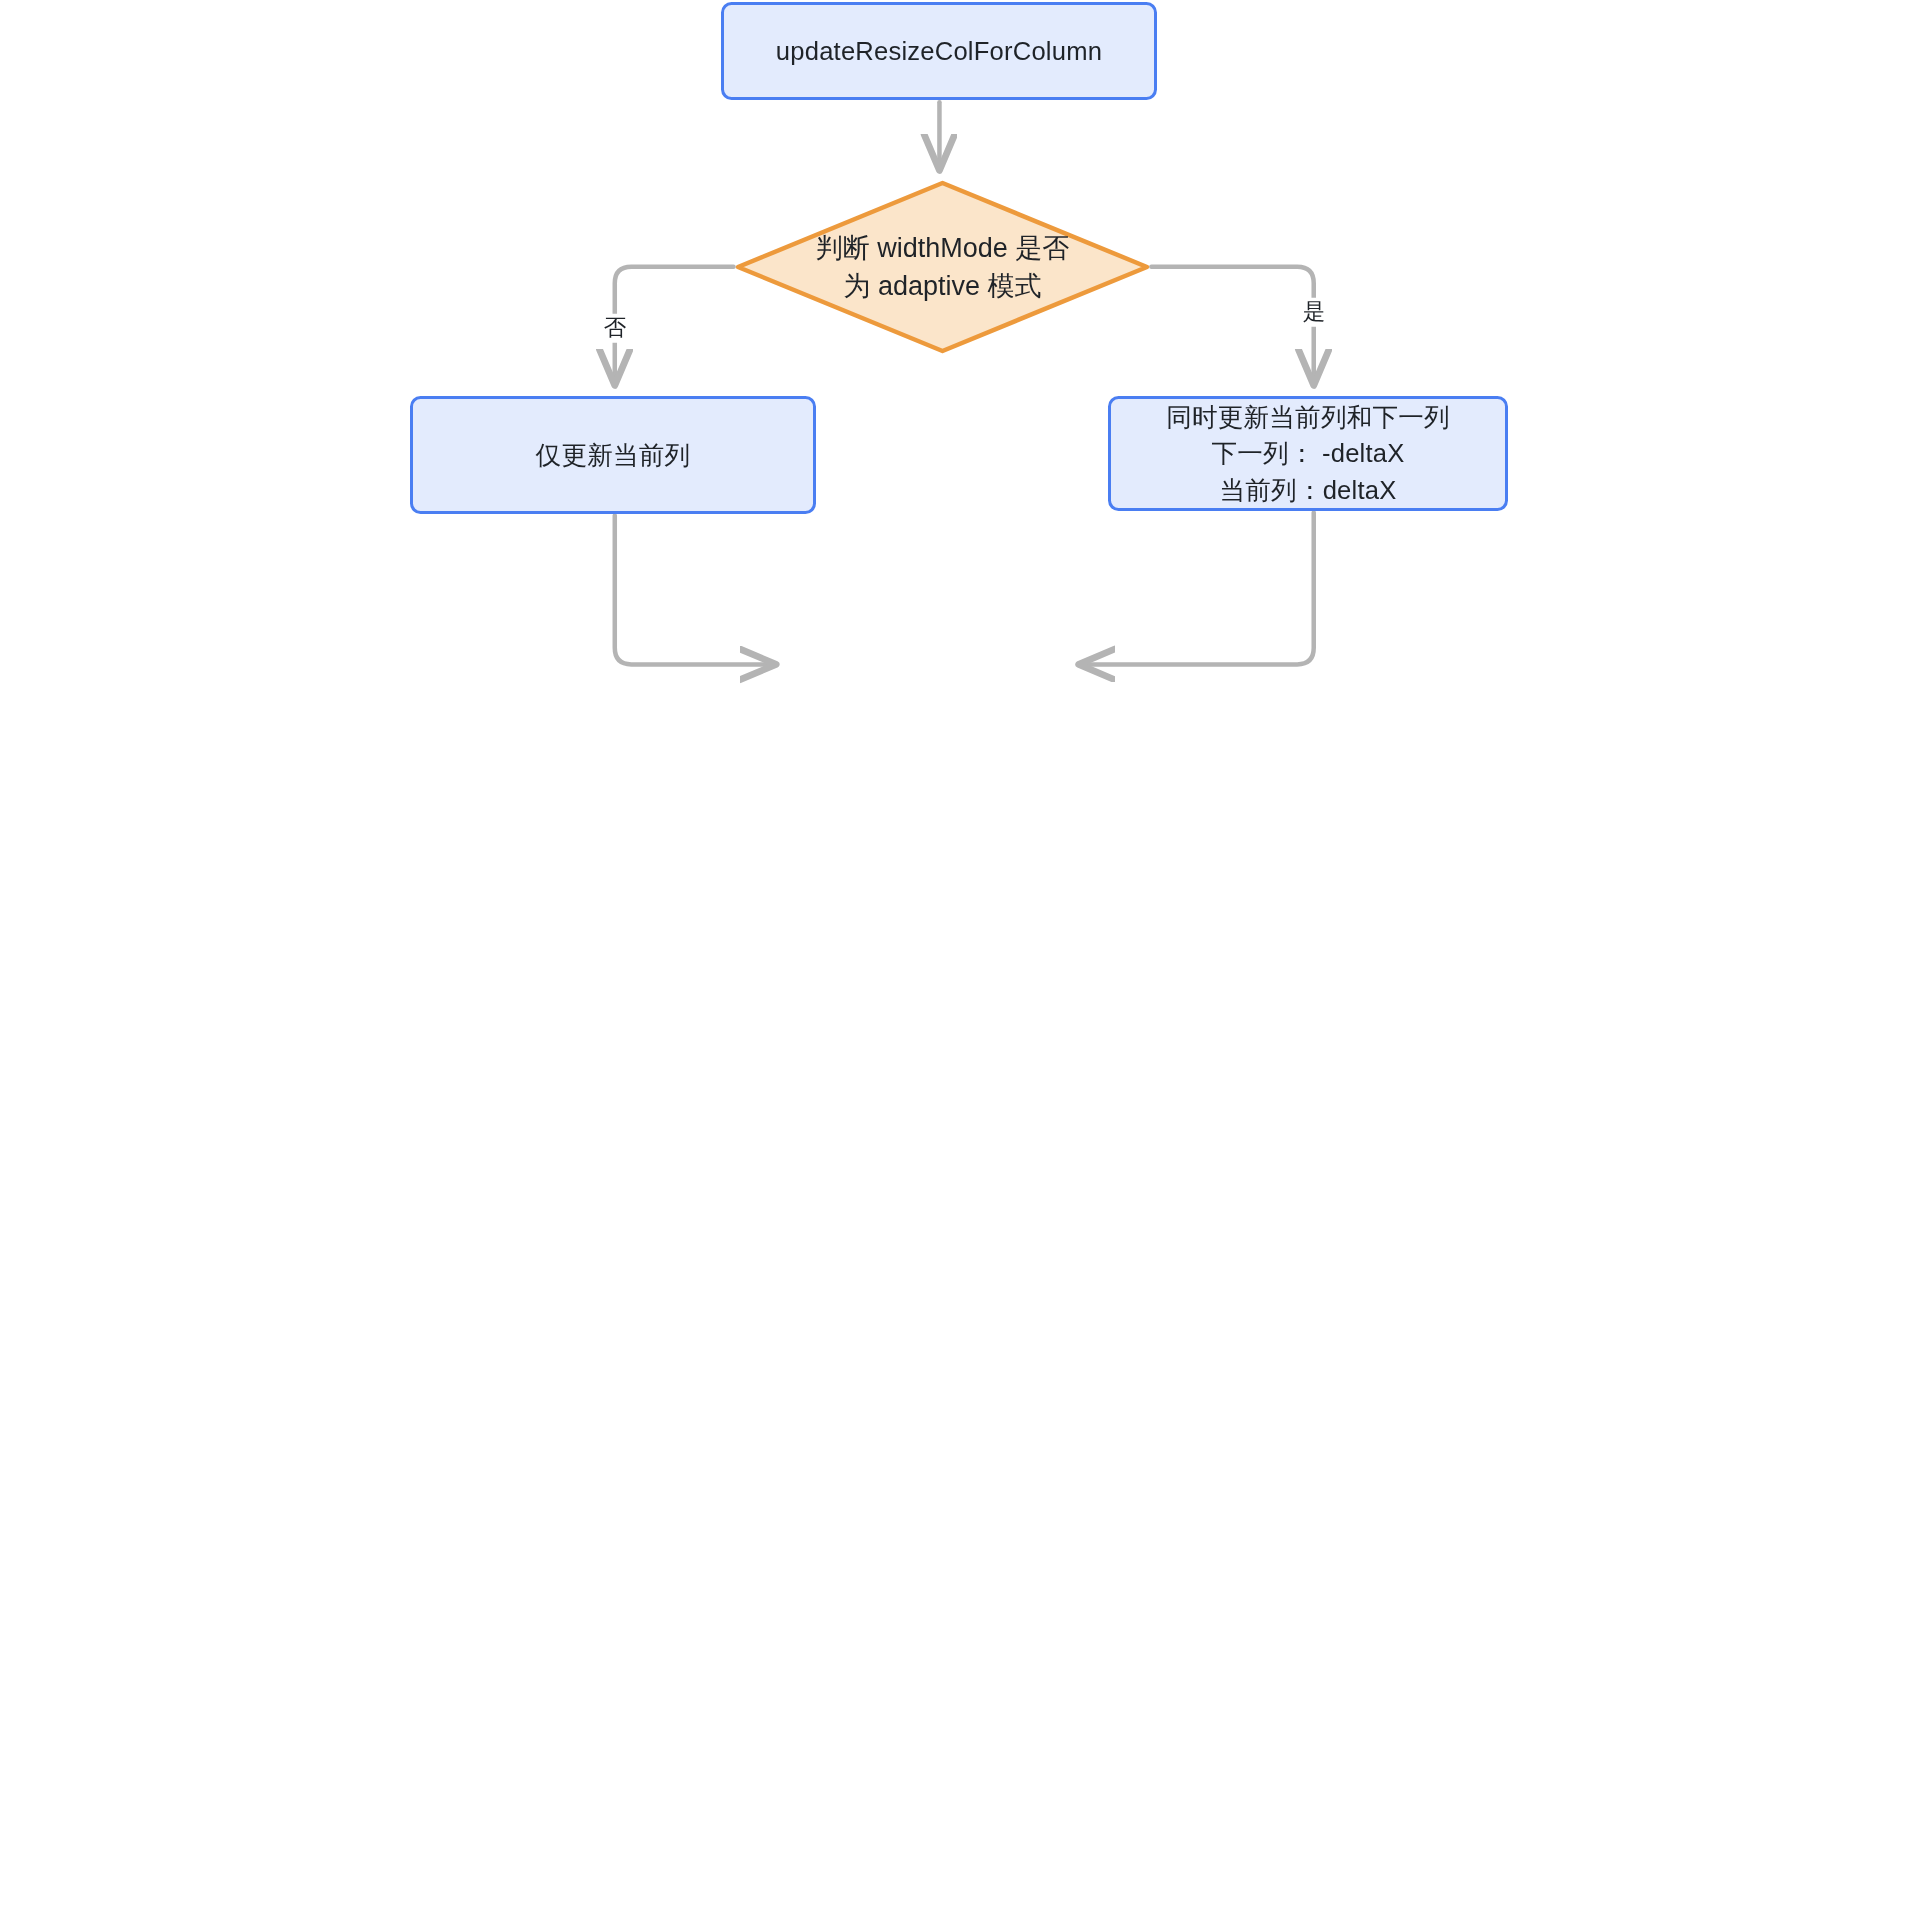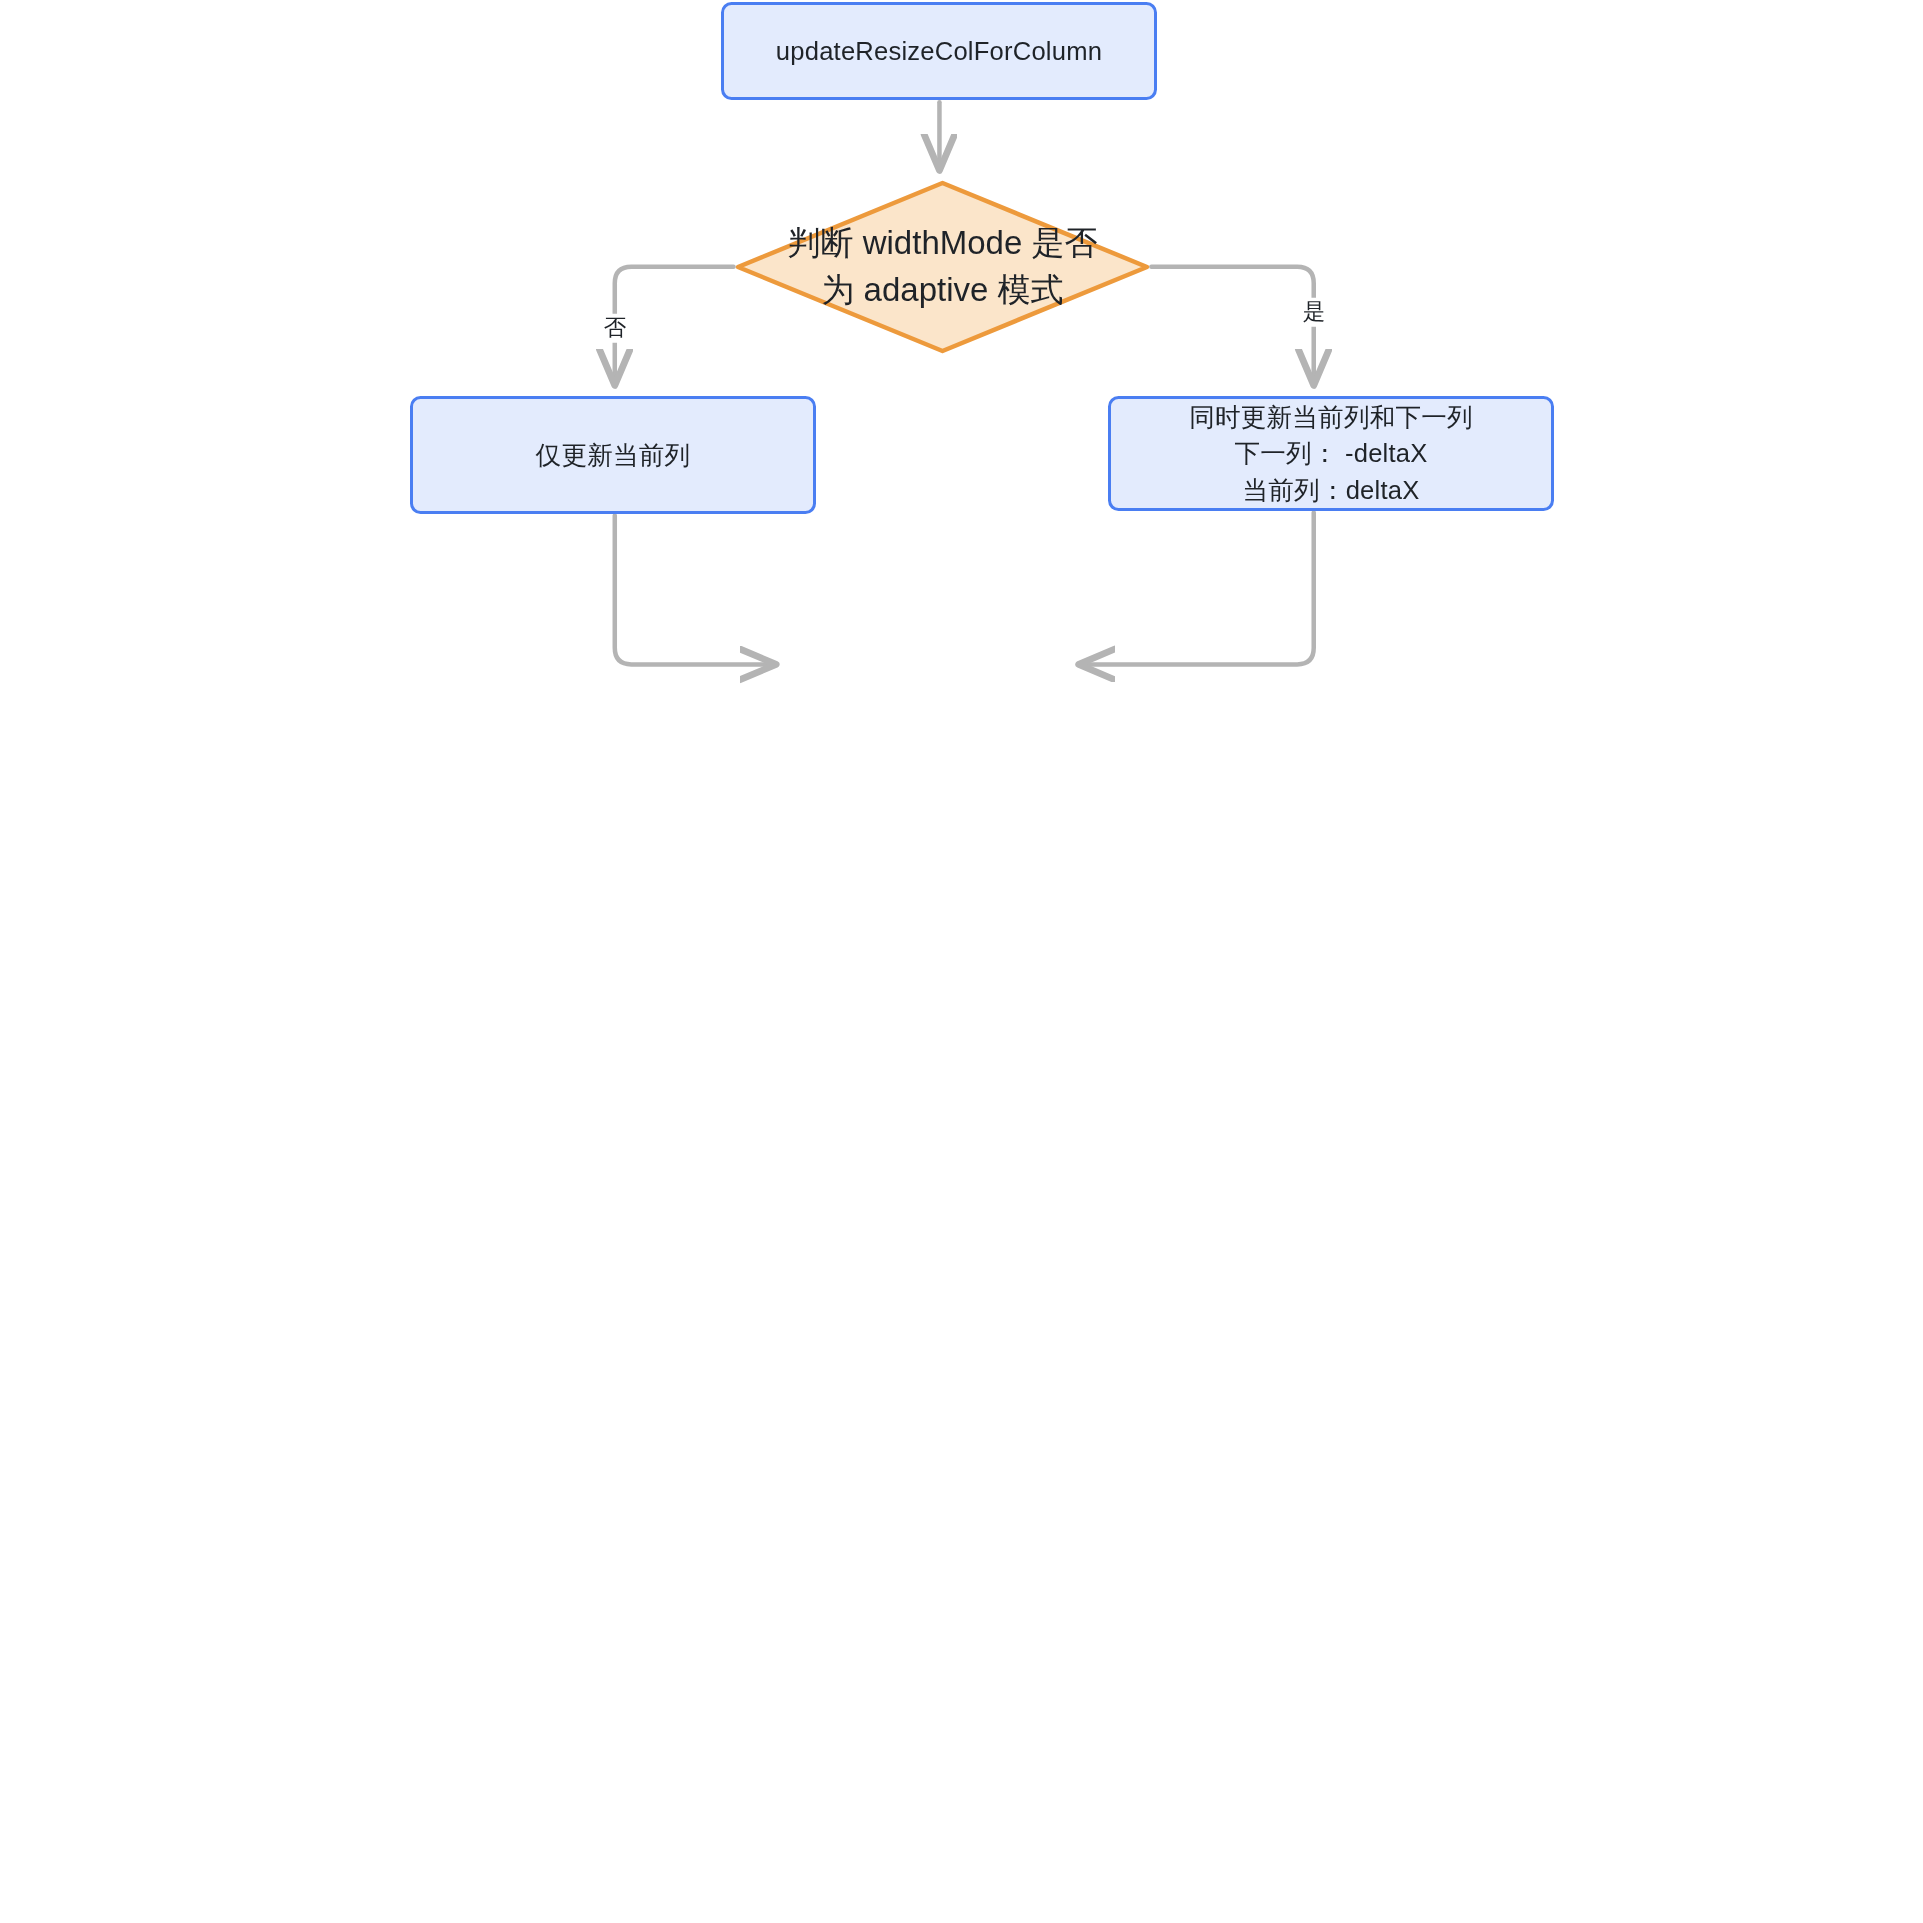--- a/index.html
+++ b/index.html
@@ -56,21 +56,21 @@
     position: absolute;
     left: 0;
     top: 0;
     width: 100%;
     height: 100%;
   }
   .diamond-label {
     position: relative;
     z-index: 2;
     color: #1f2328;
-    font-size: 33px;
+    font-size: 27px;
     line-height: 1.42;
     white-space: pre-line;
     text-align: center;
   }
   .edge-label {
     position: absolute;
     color: #1f2328;
     font-size: 22.5px;
     line-height: 1;
     background: #ffffff;
@@ -111,21 +111,21 @@
       <polygon points="276,4 548,116 276,228 4,116" fill="#fbe5ca" stroke="#ed9a3c" stroke-width="6" stroke-linejoin="round"></polygon>
     </svg>
     <span class="diamond-label">判断 widthMode 是否
 为 adaptive 模式</span>
   </div>
 
   <div class="node rect-node" style="left:410px; top:396px; width:406px; height:118px;">
     <span class="label">仅更新当前列</span>
   </div>
 
-  <div class="node rect-node" style="left:1108px; top:396px; width:446px; height:115px;">
+  <div class="node rect-node" style="left:1108px; top:396px; width:400px; height:115px;">
     <span class="label">同时更新当前列和下一列
 下一列： -deltaX
 当前列：deltaX</span>
   </div>
 
 
   <div class="edge-label" style="left:615px; top:328px;">否</div>
 
   <div class="edge-label" style="left:1314px; top:312px;">是</div>
 

